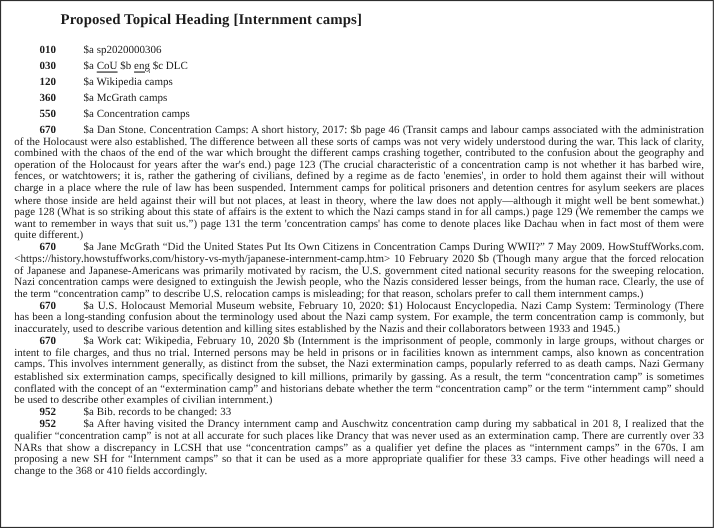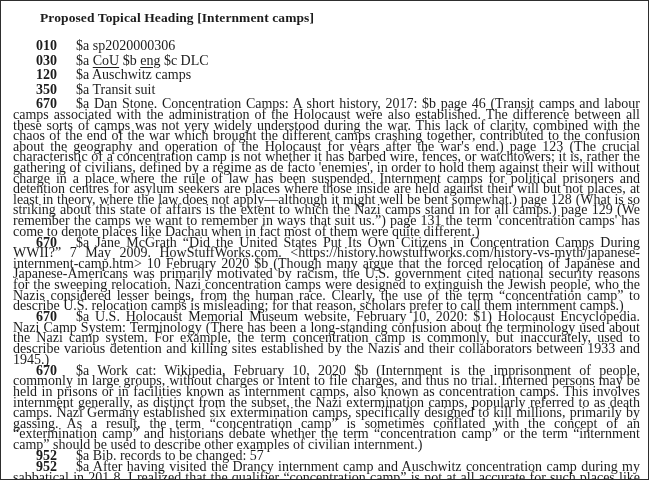--- a/index.html
+++ b/index.html
@@ -15,25 +15,25 @@
     background: #ffffff;
     border: 1px solid #2e2e2e;
     padding: 9px 8px 0 12px;
     overflow: hidden;
     font-family: "Liberation Serif", "DejaVu Serif", serif;
     color: #1c1c1c;
   }
   .doc-title {
     font-size: 13.5px;
     font-weight: bold;
-    margin: 0 0 15px 27px;
+    margin: 0 0 15px 42px;
     letter-spacing: 0.1px;
   }
   .record {
-    font-size: 14px;
+    font-size: 10px;
     line-height: 10.6px;
     margin: 0;
     text-indent: 23px;   
     text-align: justify;
   }
   .record.single {
     text-align: left;
     margin-bottom: 4px;
   }
   .record.para {
@@ -60,22 +60,23 @@
   }
 </style>
 </head>
 <body>
 
 <div class="page">
   <h1 class="doc-title">Proposed Topical Heading [Internment camps]</h1>
   <div>
       <p class="record single"><span class="tag">010</span><span>$a sp2020000306</span></p>
       <p class="record single"><span class="tag">030</span><span>$a <span class="squiggle">CoU</span> $b <span class="squiggle">eng</span> $c DLC</span></p>
-      <p class="record single"><span class="tag">120</span><span>$a Auschwitz camps</span></p>
-      <p class="record single"><span class="tag">350</span><span>$a Transit suit</span></p>
+      <p class="record single"><span class="tag">120</span><span>$a Wikipedia camps</span></p>
+      <p class="record single"><span class="tag">360</span><span>$a McGrath camps</span></p>
+      <p class="record single"><span class="tag">550</span><span>$a Concentration camps</span></p>
       <p class="record para"><span class="tag">670</span><span>$a Dan Stone. Concentration Camps: A short history, 2017: $b page 46 (Transit camps and labour camps associated with the administration of the Holocaust were also established. The difference between all these sorts of camps was not very widely understood during the war. This lack of clarity, combined with the chaos of the end of the war which brought the different camps crashing together, contributed to the confusion about the geography and operation of the Holocaust for years after the war's end.) page 123 (The crucial characteristic of a concentration camp is not whether it has barbed wire, fences, or watchtowers; it is, rather the gathering of civilians, defined by a regime as de facto 'enemies', in order to hold them against their will without charge in a place where the rule of law has been suspended. Internment camps for political prisoners and detention centres for asylum seekers are places where those inside are held against their will but not places, at least in theory, where the law does not apply—although it might well be bent somewhat.) page 128 (What is so striking about this state of affairs is the extent to which the Nazi camps stand in for all camps.) page 129 (We remember the camps we want to remember in ways that suit us.”) page 131 the term 'concentration camps' has come to denote places like Dachau when in fact most of them were quite different.)</span></p>
       <p class="record para"><span class="tag">670</span><span>$a Jane McGrath “Did the United States Put Its Own Citizens in Concentration Camps During WWII?” 7 May 2009. HowStuffWorks.com. &lt;https://history.howstuffworks.com/history-vs-myth/japanese-internment-camp.htm&gt; 10 February 2020 $b (Though many argue that the forced relocation of Japanese and Japanese-Americans was primarily motivated by racism, the U.S. government cited national security reasons for the sweeping relocation. Nazi concentration camps were designed to extinguish the Jewish people, who the Nazis considered lesser beings, from the human race. Clearly, the use of the term “concentration camp” to describe U.S. relocation camps is misleading; for that reason, scholars prefer to call them internment camps.)</span></p>
       <p class="record para"><span class="tag">670</span><span>$a U.S. Holocaust Memorial Museum website, February 10, 2020: $1) Holocaust Encyclopedia. Nazi Camp System: Terminology (There has been a long-standing confusion about the terminology used about the Nazi camp system. For example, the term concentration camp is commonly, but inaccurately, used to describe various detention and killing sites established by the Nazis and their collaborators between 1933 and 1945.)</span></p>
       <p class="record para"><span class="tag">670</span><span>$a Work cat: Wikipedia, February 10, 2020 $b (Internment is the imprisonment of people, commonly in large groups, without charges or intent to file charges, and thus no trial. Interned persons may be held in prisons or in facilities known as internment camps, also known as concentration camps. This involves internment generally, as distinct from the subset, the Nazi extermination camps, popularly referred to as death camps. Nazi Germany established six extermination camps, specifically designed to kill millions, primarily by gassing. As a result, the term “concentration camp” is sometimes conflated with the concept of an “extermination camp” and historians debate whether the term “concentration camp” or the term “internment camp” should be used to describe other examples of civilian internment.)</span></p>
-      <p class="record para"><span class="tag">952</span><span>$a Bib. records to be changed: 57</span></p>
+      <p class="record para"><span class="tag">952</span><span>$a Bib. records to be changed: 33</span></p>
       <p class="record para"><span class="tag">952</span><span>$a After having visited the Drancy internment camp and Auschwitz concentration camp during my sabbatical in 201 8, I realized that the qualifier “concentration camp” is not at all accurate for such places like Drancy that was never used as an extermination camp. There are currently over 33 NARs that show a discrepancy in LCSH that use “concentration camps” as a qualifier yet define the places as “internment camps” in the 670s. I am proposing a new SH for “Internment camps” so that it can be used as a more appropriate qualifier for these 33 camps. Five other headings will need a change to the 368 or 410 fields accordingly.</span></p>
     </div>
 </div>
 
 </body></html>

